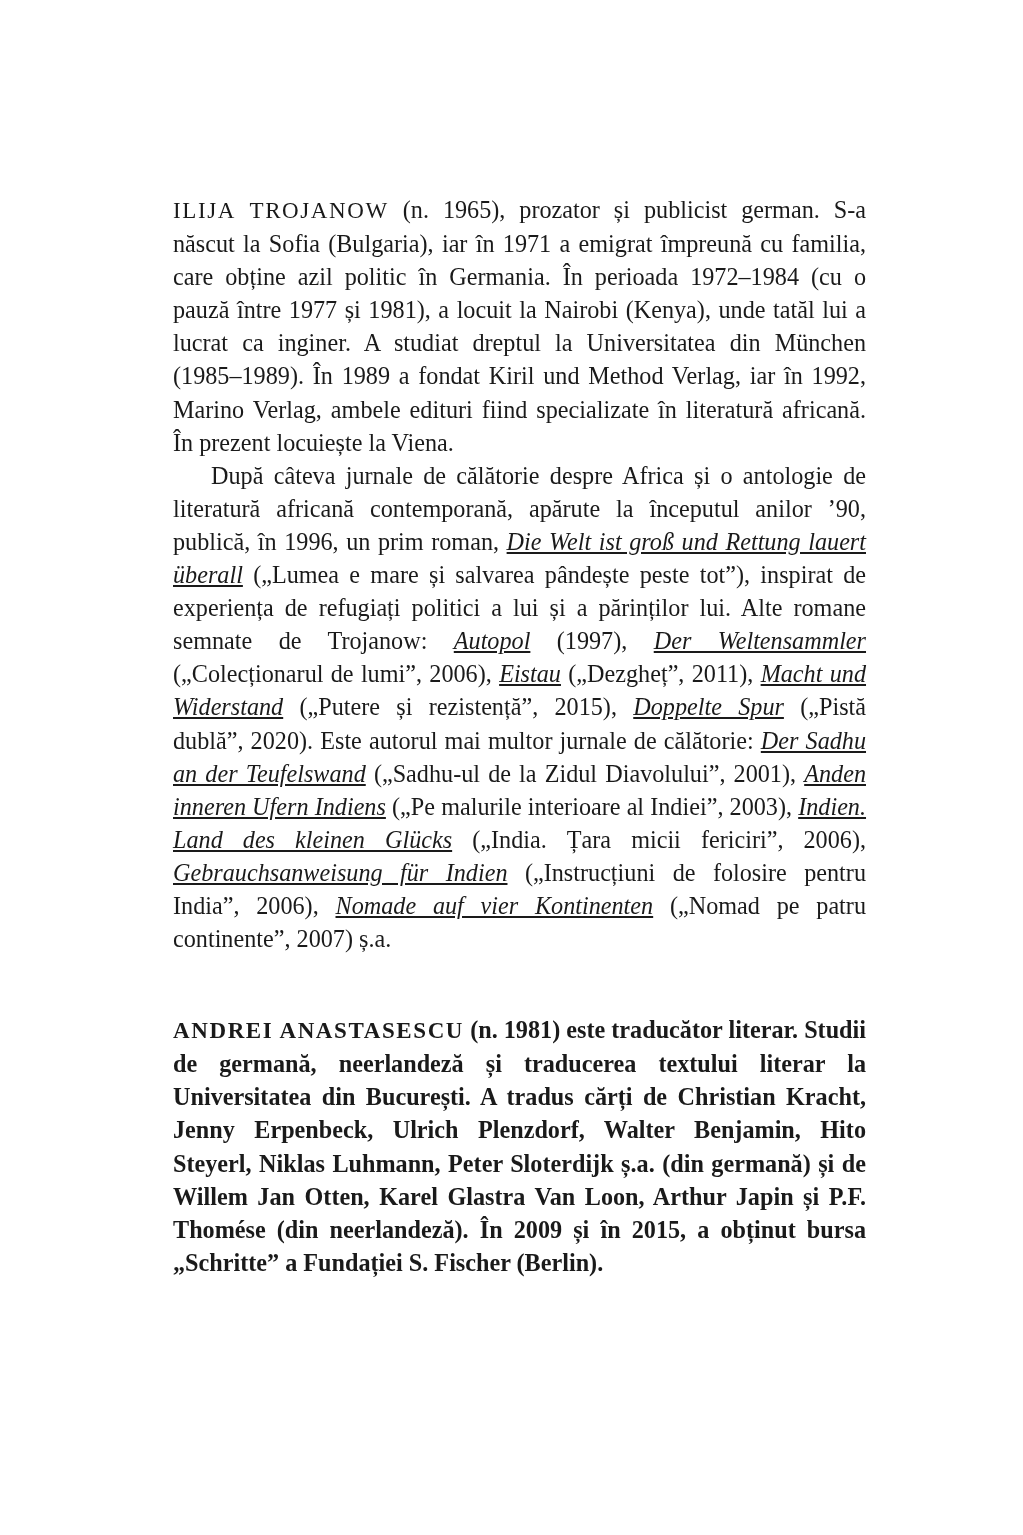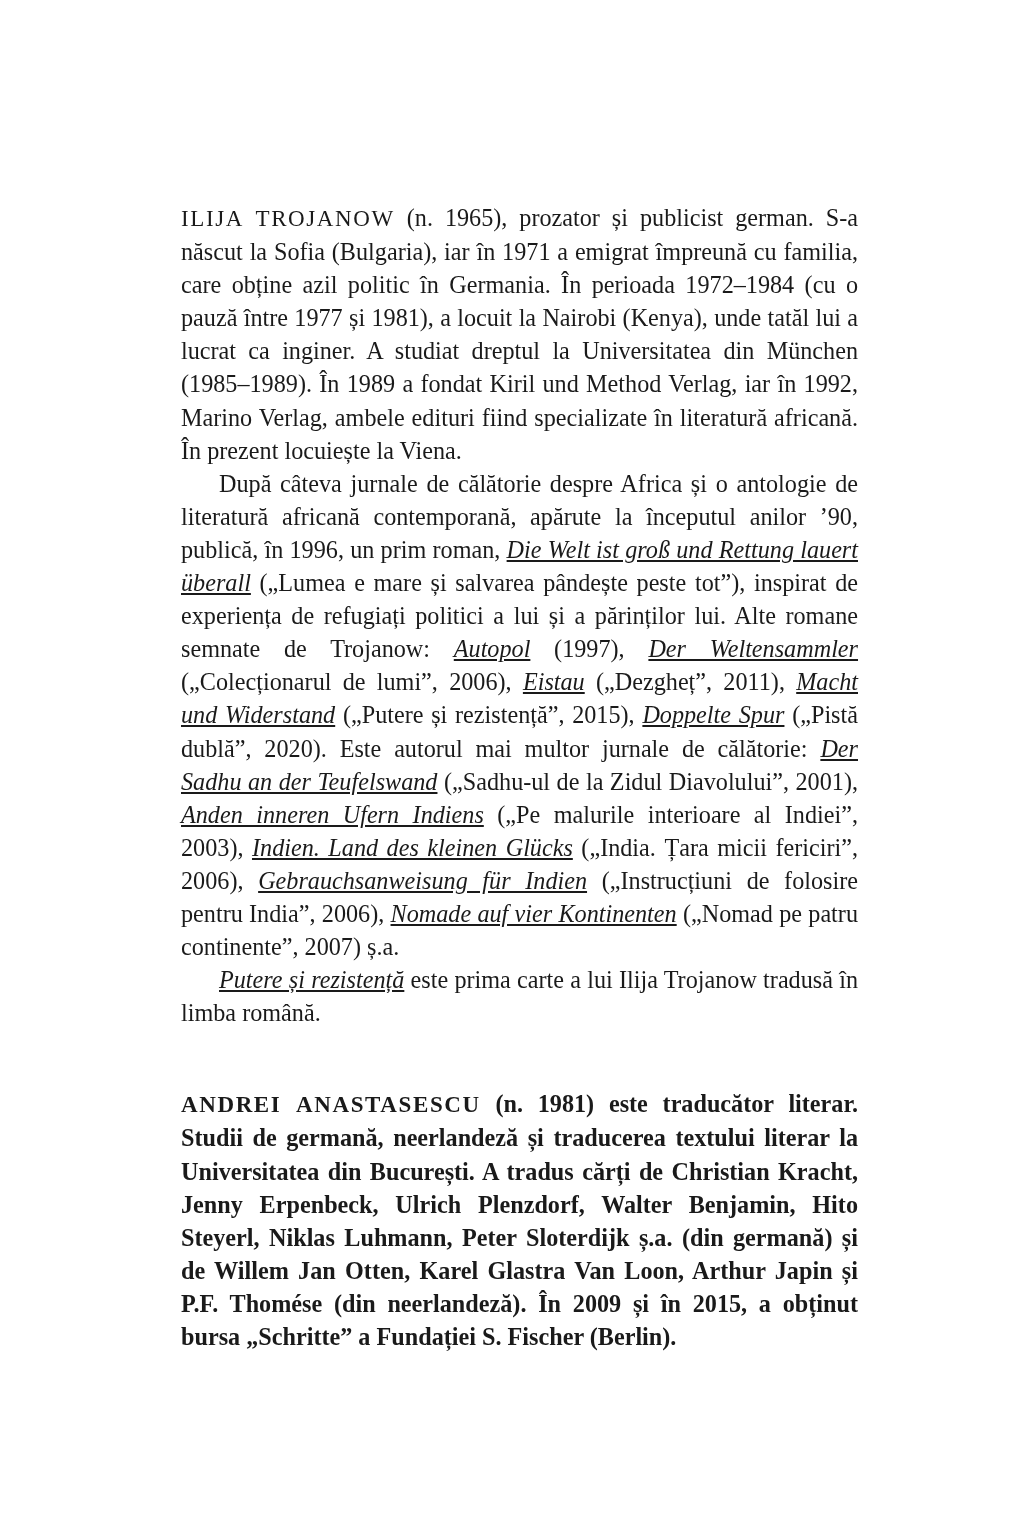--- a/index.html
+++ b/index.html
@@ -15,21 +15,21 @@
       color: #1a1a1a;
       font-family: "Liberation Serif", "DejaVu Serif", serif;
     }
     .page {
       position: absolute;
       left: 165px;
       top: 185px;
       width: 709px;
     }
     .bio {
-      margin: 16px;
+      margin: 8px;
     }
     .para {
       margin: 0;
       font-size: 24.2px;
       line-height: 33.1px;
       text-align: justify;
       text-align-last: left;
       hyphens: manual;
     }
     .para.indent {
@@ -51,20 +51,19 @@
 </head>
 <body>
 
 <div class="page">
 
   <section class="bio bio-author">
     <p class="para"><span class="name">ILIJA TROJANOW</span><span> (n. 1965), prozator și publicist german. S-a născut la Sofia (Bulgaria), iar în 1971 a emigrat împreună cu familia, care obține azil politic în Germania. În perioada 1972–1984 (cu o pauză între 1977 și 1981), a locuit la Nairobi (Kenya), unde tatăl lui a lucrat ca inginer. A studiat dreptul la Universitatea din Mün­chen (1985–1989). În 1989 a fondat Kiril und Method Verlag, iar în 1992, Marino Verlag, ambele edituri fiind specializate în literatură africană. În prezent locuiește la Viena.</span></p>
 
     <p class="para indent"><span>După câteva jurnale de călătorie despre Africa și o antolo­gie de literatură africană contemporană, apărute la începutul anilor ’90, publică, în 1996, un prim roman, </span><span class="it">Die Welt ist groß und Rettung lauert überall</span><span> („Lumea e mare și salvarea pândește peste tot”), inspirat de experiența de refugiați politici a lui și a părinților lui. Alte romane semnate de Trojanow: </span><span class="it">Autopol</span><span> (1997), </span><span class="it">Der Welten­sammler</span><span> („Colecționarul de lumi”, 2006), </span><span class="it">Eistau</span><span> („Dezgheț”, 2011), </span><span class="it">Macht und Widerstand</span><span> („Putere și rezistență”, 2015), </span><span class="it">Doppelte Spur</span><span> („Pistă dublă”, 2020). Este autorul mai multor jurnale de călăto­rie: </span><span class="it">Der Sadhu an der Teufelswand</span><span> („Sadhu-ul de la Zidul Diavo­lului”, 2001), </span><span class="it">Anden inneren Ufern Indiens</span><span> („Pe malurile interioa­re al Indiei”, 2003), </span><span class="it">Indien. Land des kleinen Glücks</span><span> („India. Țara micii fericiri”, 2006), </span><span class="it">Gebrauchsanweisung für Indien</span><span> („Instrucțiuni de folosire pentru India”, 2006), </span><span class="it">Nomade auf vier Kontinenten</span><span> („Nomad pe patru continente”, 2007) ș.a.</span></p>
 
-    <p class="para indent"><span class="it">Putere și rezistență</span><span> este prima carte a lui Ilija Trojanow tradusă în limba română.</span></p>
   </section>
 
   <section class="bio bio-translator">
     <p class="para"><span class="name">ANDREI ANASTASESCU</span><span> (n. 1981) este traducător literar. Studii de germană, neerlandeză și traducerea textului literar la Universitatea din București. A tradus cărți de Christian Kracht, Jenny Erpenbeck, Ulrich Plenzdorf, Walter Benjamin, Hito Steyerl, Niklas Luhmann, Peter Sloterdijk ș.a. (din germană) și de Willem Jan Otten, Karel Glastra Van Loon, Arthur Japin și P.F. Thomése (din neerlandeză). În 2009 și în 2015, a obținut bursa „Schritte” a Fundației S. Fischer (Berlin).</span></p>
   </section>
 
 </div>
 
 </body></html>

